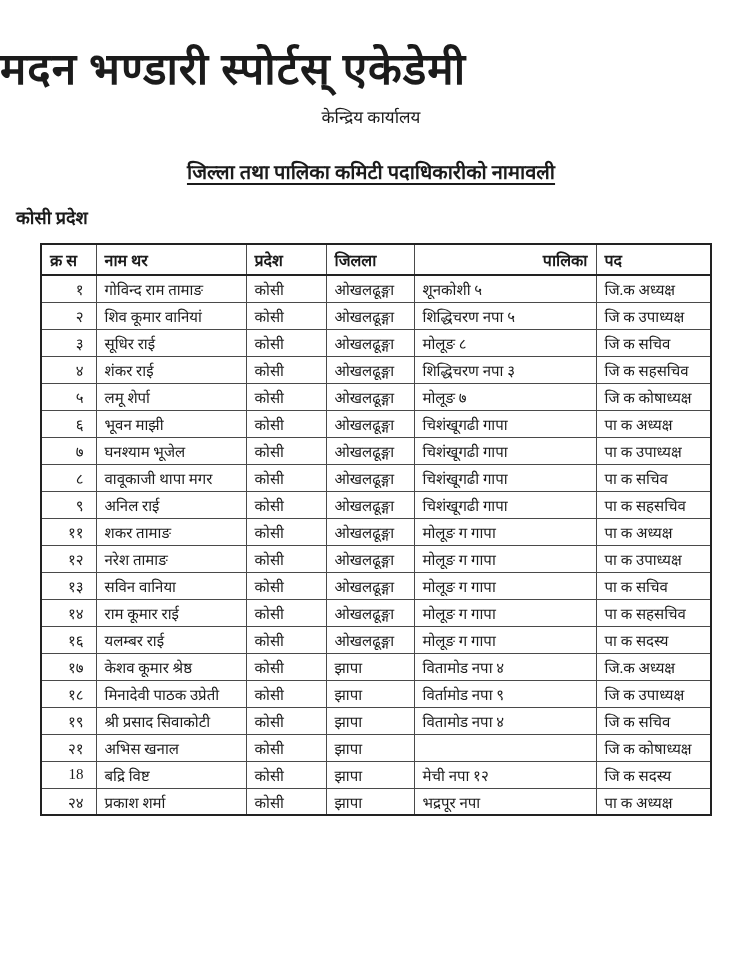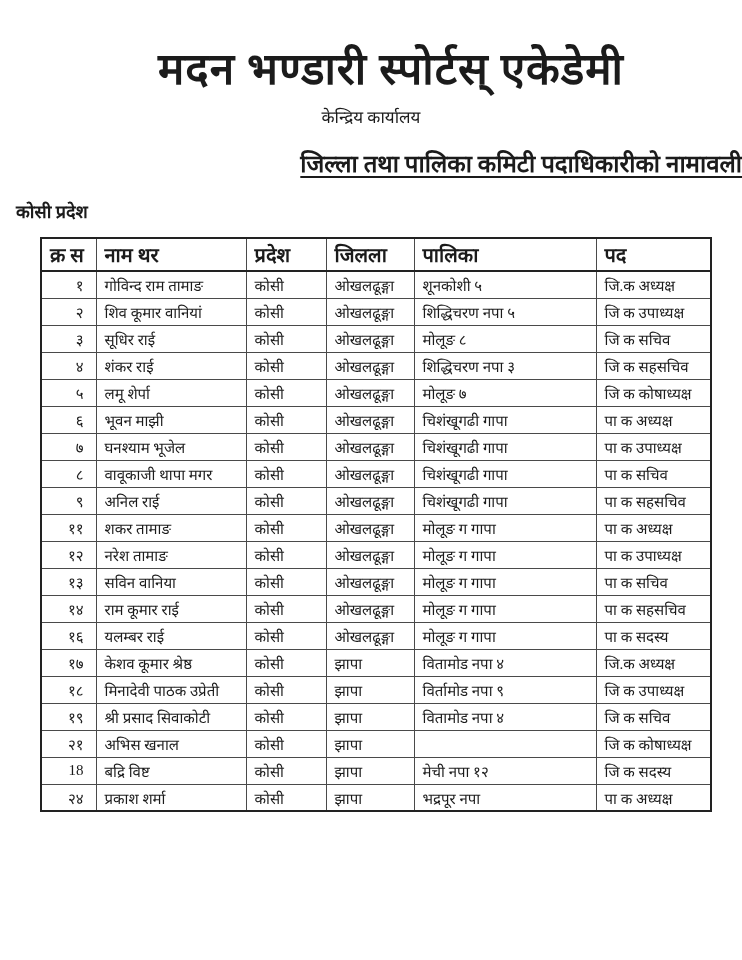--- a/index.html
+++ b/index.html
@@ -17,37 +17,35 @@
   .page{
     position:relative;
     width:742px;
     height:960px;
     margin:0 auto;
     background:var(--bg);
     overflow:hidden;
   }
   .doc-title{
     margin-top:40px;
-    text-align:center;
     font-size:44px;
     line-height:1.35;
     font-weight:700;
     letter-spacing:1px;
-    padding-left:40px;
   }
   .doc-subtitle{
     margin-top:6px;
     text-align:center;
     font-size:17px;
     font-weight:400;
   }
   .doc-heading{
-    margin-top:18px;
-    text-align:right;
-    font-size:24px;
+    margin-top:30px;
+    text-align:center;
+    font-size:20px;
     font-weight:700;
     text-decoration:underline;
     text-underline-offset:4px;
   }
   .section-label{
     margin:20px 0 0 16px;
     font-size:18px;
     font-weight:700;
   }
   table.roster{
@@ -60,26 +58,26 @@
   table.roster th, table.roster td{
     border:1px solid var(--border);
     font-size:15px;
     padding:2px 8px;
     vertical-align:middle;
     overflow:hidden;
     white-space:nowrap;
   }
   table.roster thead th{
     font-weight:700;
-    font-size:20px;
+    font-size:16px;
     height:31px;
     text-align:left;
     border-bottom:2px solid var(--border-heavy);
   }
-  table.roster thead th.center{text-align:left;}
+  table.roster thead th.center{text-align:right;}
   table.roster tbody td{height:27px;}
   table.roster td.serial{text-align:right;padding-right:12px;}
   
   col.c-serial{width:55px;}
   col.c-name{width:150px;}
   col.c-province{width:80px;}
   col.c-district{width:88px;}
   col.c-palika{width:182px;}
   col.c-position{width:115px;}
 </style>

